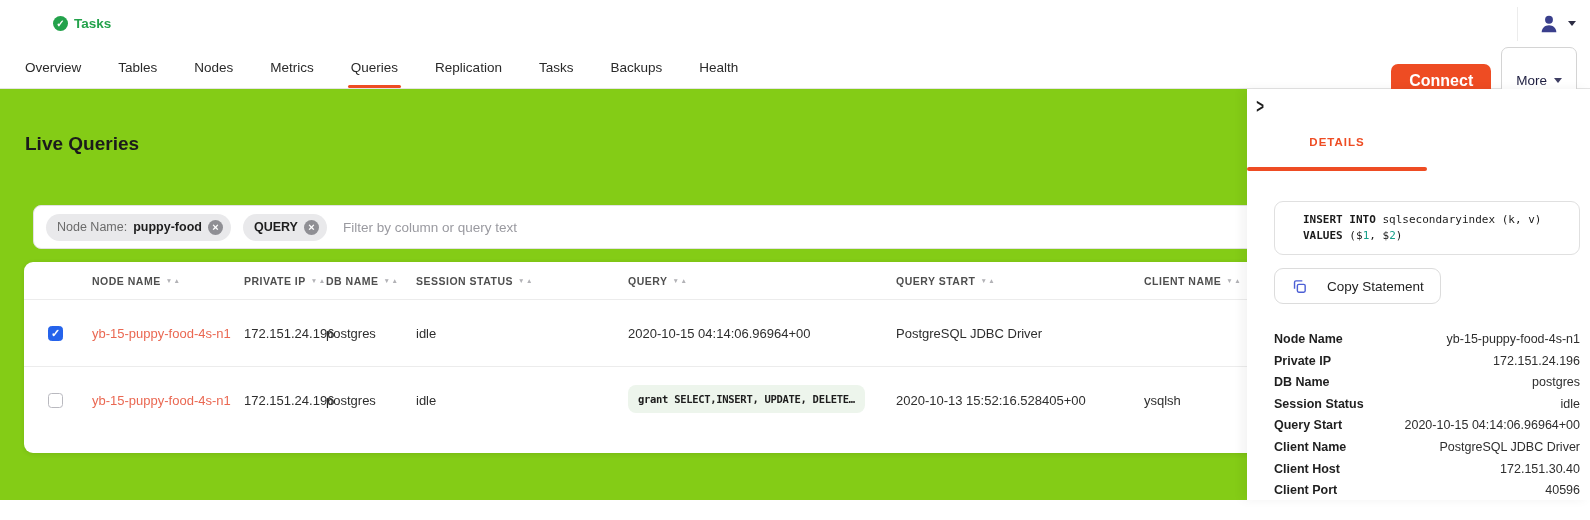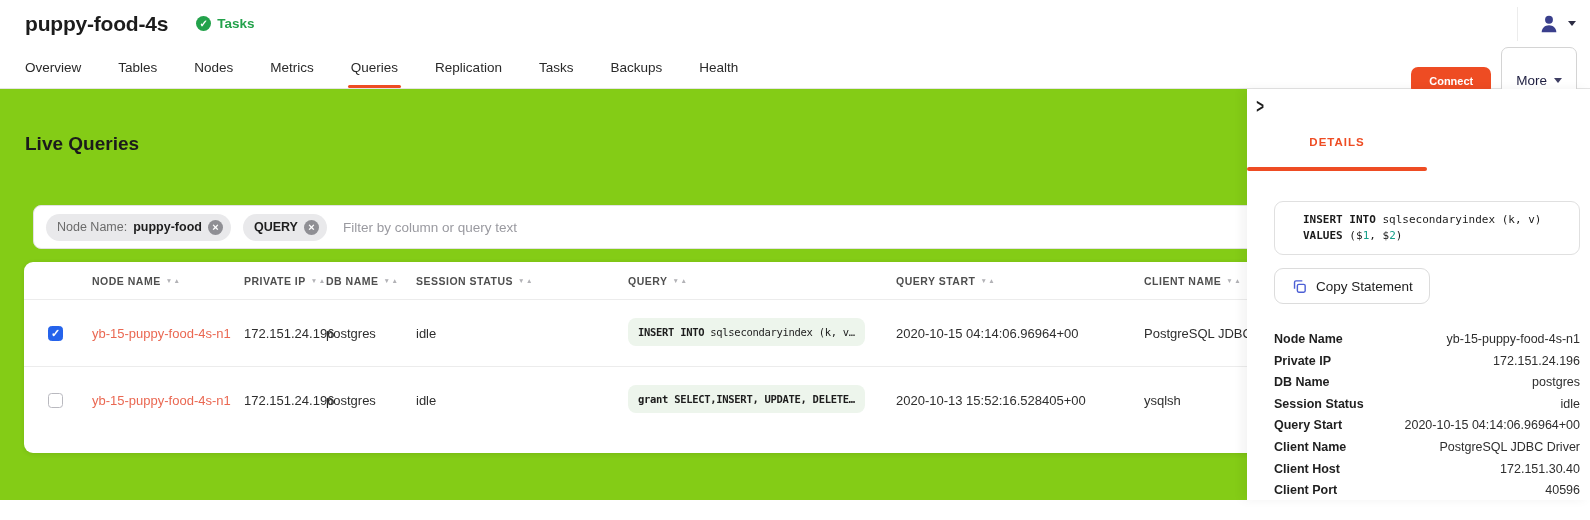--- a/index.html
+++ b/index.html
@@ -15,21 +15,21 @@
   .user-menu { display:flex; align-items:center; gap:8px; cursor:pointer; }
   .user-menu svg { width:22px; height:22px; fill:#3A3F8C; }
   .caret-down { width:0; height:0; border-left:4.5px solid transparent; border-right:4.5px solid transparent; border-top:5px solid #2d2d44; }
 
   
   .tab-bar { height:42px; background:#fff; border-bottom:1px solid #e4e4e4; display:flex; align-items:flex-start; padding:0 13px 0 25px; }
   .tabs { display:flex; gap:37px; height:100%; }
   .tab { font-size:13.5px; color:#2a2a2a; display:flex; align-items:center; height:100%; position:relative; cursor:pointer; white-space:nowrap; }
   .tab.active::after { content:""; position:absolute; left:-3px; right:-3px; bottom:0; height:3.5px; background:#EE4C23; border-radius:3px; }
   .nav-actions { display:flex; gap:10px; align-items:center; }
-  .connect-btn { background:#EE4C23; color:#fff; border:none; border-radius:7px; padding:8px 18px; font-size:11px; font-weight:700; cursor:pointer; font-family:inherit; }
+  .connect-btn { background:#EE4C23; color:#fff; border:none; border-radius:7px; padding:8px 18px; font-size:16px; font-weight:700; cursor:pointer; font-family:inherit; }
   .more-btn { background:#fff; border:1px solid #d4d4d4; border-radius:7px; padding:25px 14px; font-size:13.5px; color:#1d1d3f; display:flex; align-items:center; gap:7px; cursor:pointer; font-family:inherit; }
   .more-btn .caret-down { border-top-color:#3f3f63; }
 
   
   .main-area { position:absolute; top:89px; left:0; width:1590px; height:411px; background:#84cc16; overflow:hidden; }
   .page-title { position:absolute; left:25px; top:44px; font-size:19px; font-weight:800; color:#1b1b1b; }
 
   .filter-bar { position:absolute; left:33px; top:116px; width:1522px; height:44px; background:#fff; border:1px solid #e2e2e2; border-radius:8px; display:flex; align-items:center; padding:0 12px; gap:12px; cursor:text; }
   .chip { background:#e9e9eb; border-radius:15px; padding:6px 8px 6px 11px; font-size:12.5px; color:#6b6b6b; display:flex; align-items:center; gap:6px; white-space:nowrap; }
   .chip b { color:#1e1e1e; font-weight:700; }
@@ -55,32 +55,31 @@
   .query-box .kw { font-weight:700; }
 
   
   .details-panel { position:absolute; top:89px; left:1247px; width:343px; height:411px; background:#fff; box-shadow:-5px 0 10px rgba(0,0,0,0.05); z-index:5; }
   .panel-collapse { position:absolute; left:9px; top:8px; font-size:14px; font-weight:900; color:#1d1d1d; transform:scale(0.95,1.5); cursor:pointer; }
   .panel-tab-label { position:absolute; left:0; top:47px; width:180px; text-align:center; color:#EE4C23; font-weight:700; font-size:11.5px; letter-spacing:1px; cursor:pointer; }
   .panel-tab-underline { position:absolute; left:0; top:78px; width:180px; height:4px; background:#EE4C23; border-radius:3px; }
   .sql-box { position:absolute; left:27px; top:112px; width:306px; border:1px solid #e0e0e0; border-radius:9px; padding:10px 28px; font-family:"DejaVu Sans Mono", monospace; font-size:11px; line-height:16px; color:#1a1a1a; background:#fff; }
   .sql-box .kw { font-weight:700; }
   .sql-num { color:#17A08A; }
-  .copy-btn { position:absolute; left:27px; top:179px; height:36px; padding:8px 16px; display:inline-flex; align-items:center; gap:8px; background:#fff; border:1px solid #dcdcdc; border-radius:9px; font-size:13.5px; color:#232323; cursor:pointer; font-family:inherit; }
+  .copy-btn { position:absolute; left:27px; top:179px; height:36px; padding:8px 16px; display:inline-flex; align-items:center; gap:19px; background:#fff; border:1px solid #dcdcdc; border-radius:9px; font-size:13.5px; color:#232323; cursor:pointer; font-family:inherit; }
   .copy-btn svg { width:17px; height:17px; stroke:#4C5FD5; fill:none; stroke-width:2; }
   .fields { position:absolute; left:27px; top:240px; width:306px; }
   .field-row { display:flex; justify-content:space-between; align-items:baseline; line-height:21.6px; font-size:12.5px; }
   .field-label { font-weight:700; color:#1f1f1f; white-space:nowrap; }
   .field-value { color:#2e2e2e; white-space:nowrap; }
 </style>
 </head>
 <body>
 
 <div class="app-header">
-  <div class="cluster-title">puppy-food-4s</div>
   <div class="ready-badge">
     <span class="check-circle">✓</span>
     <span>Tasks</span>
   </div>
   <div class="hspacer"></div>
   <div class="header-divider"></div>
   <div class="user-menu">
     <svg viewBox="0 0 24 24">
         <circle cx="12" cy="7.3" r="4.3"></circle>
         <path d="M4 21c0-4.5 3.6-7.6 8-7.6s8 3.1 8 7.6z"></path>
@@ -161,21 +160,20 @@
     </div>
 
     <div class="t-row t-body-row first">
       <div>
           <div class="cb checked"></div>
         </div>
       <div class="cell"><span class="node-link">yb-15-puppy-food-4s-n1</span></div>
       <div class="cell">172.151.24.196</div>
       <div class="cell">postgres</div>
       <div class="cell">idle</div>
-      <div><span class="query-box"><span class="kw">INSERT INTO</span><span> sqlsecondaryindex (k, v…</span></span></div>
       <div class="cell">2020-10-15 04:14:06.96964+00</div>
       <div class="cell">PostgreSQL JDBC Driver</div>
     </div>
 
     <div class="t-row t-body-row">
       <div>
           <div class="cb"></div>
         </div>
       <div class="cell"><span class="node-link">yb-15-puppy-food-4s-n1</span></div>
       <div class="cell">172.151.24.196</div>

